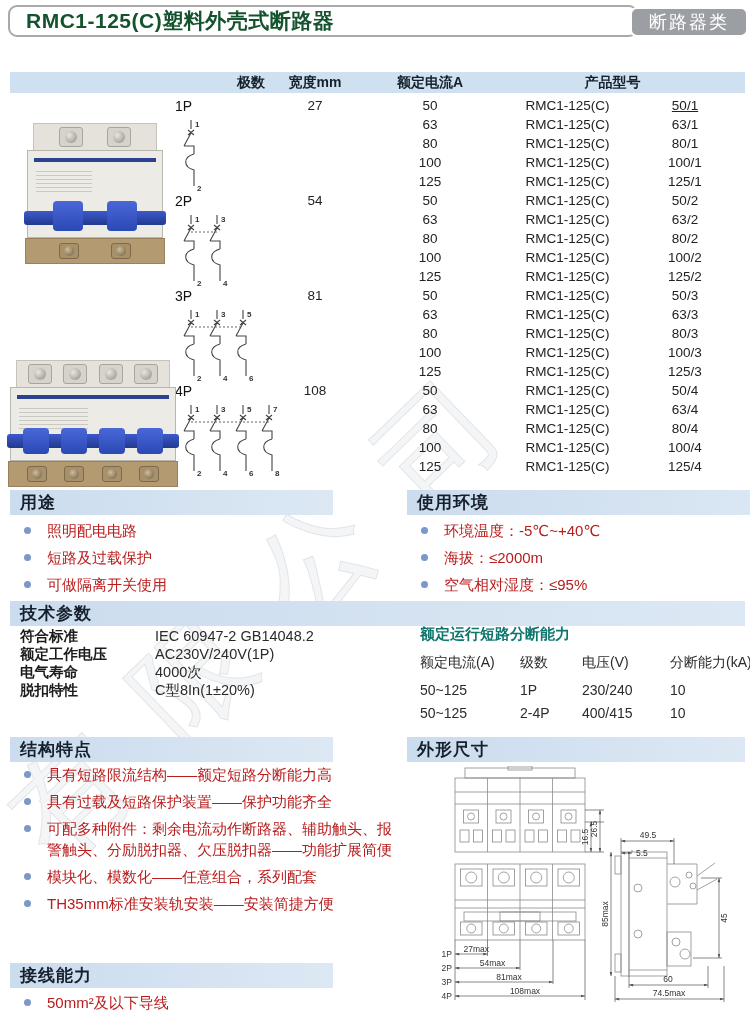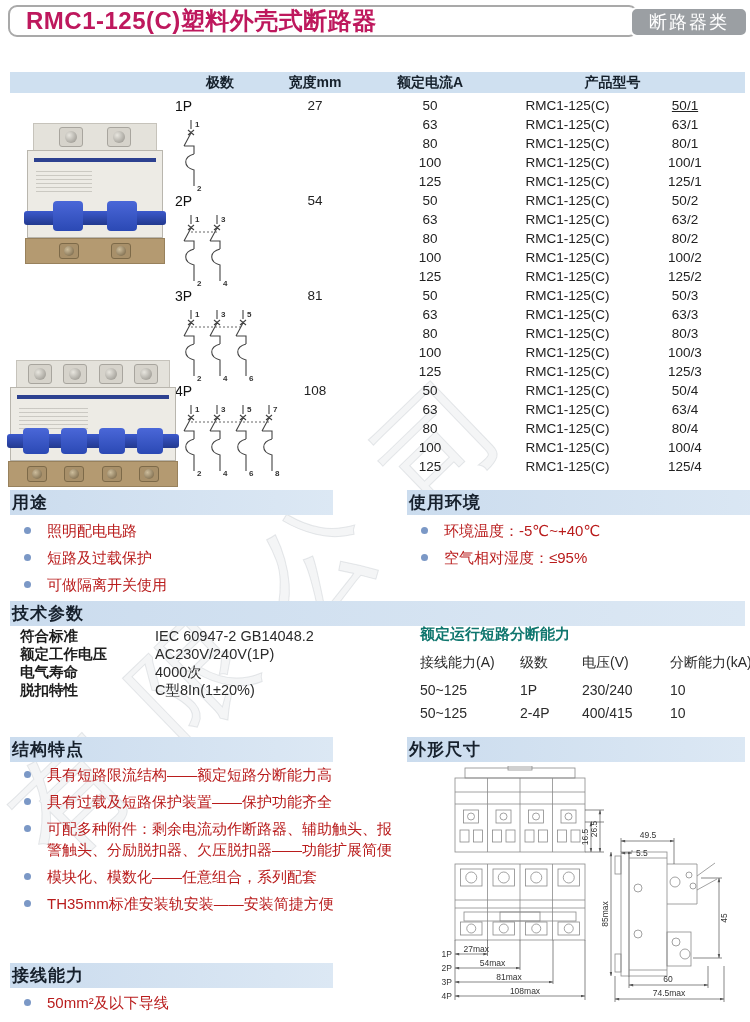--- a/index.html
+++ b/index.html
@@ -2,35 +2,35 @@
 <html><head>
 <meta charset="utf-8">
 <style>
   html,body{margin:0;padding:0;background:#fff;}
   .page{position:relative;width:750px;height:1022px;background:#ffffff;overflow:hidden;
         font-family:"Liberation Sans","DejaVu Sans",sans-serif;color:#2b2b2b;}
 
   
   .title-box{position:absolute;left:8px;top:5px;width:630px;height:32px;border:2px solid #a9a9a9;
              border-radius:9px;display:flex;align-items:center;padding-left:16px;box-sizing:border-box;background:#fff;}
-  .title-box .t{font-size:24px;font-weight:bold;color:#be185d;letter-spacing:.5px;}
+  .title-box .t{font-size:21px;font-weight:bold;color:#14532d;letter-spacing:.5px;}
   .cat-badge{position:absolute;right:2px;top:7px;width:118px;height:30px;background:#9b9fa3;color:#fff;
              border:2px solid #fff;border-radius:7px;display:flex;align-items:center;justify-content:center;
              font-size:18px;letter-spacing:2px;box-sizing:border-box;}
 
   
   .watermark{position:absolute;left:30px;top:760px;width:1000px;font-size:115px;letter-spacing:55px;
              color:rgba(145,155,165,0.10);-webkit-text-stroke:1px rgba(140,150,160,0.20);
              transform:rotate(-44deg);transform-origin:left center;pointer-events:none;white-space:nowrap;}
 
   
   .thead{position:absolute;left:10px;top:72px;width:735px;height:21px;background:#cfe0f0;
          display:grid;grid-template-columns:165px 90px 100px 130px 235px;align-items:center;
          font-size:14px;font-weight:bold;color:#15202b;}
-  .thead .h-pole{text-align:center;}
+  .thead .h-pole{text-align:right;}
   .thead .h-c{text-align:center;}
   #table-body{position:absolute;left:175px;top:96px;width:570px;}
   .tgroup{position:relative;display:grid;grid-template-columns:90px 100px 130px 145px 90px;
           grid-auto-rows:19px;font-size:13.5px;color:#222;}
   .tgroup .cell{display:flex;align-items:center;}
   .tgroup .pole{font-size:14px;color:#111;}
   .tgroup .wid,.tgroup .cur,.tgroup .mod,.tgroup .spe{justify-content:center;}
   .pole-sym{position:absolute;left:4px;top:21px;}
   .sym-num{font-size:8px;fill:#333;font-weight:bold;}
 
@@ -52,21 +52,21 @@
   #photo4 .b-toggle{width:26px;height:26px;}
   .b-bar{position:absolute;left:-4px;right:-4px;bottom:12px;height:14px;
          background:linear-gradient(#3c59cc,#22398f);border-radius:3px;}
   .b-base{flex:none;height:24px;background:#b49a71;border:1px solid #98815c;display:flex;
           justify-content:space-evenly;align-items:center;}
   .b-screw.small{width:18px;height:14px;background:#a8906a;border-color:#7d6a49;}
   .b-screw.small::after{width:10px;height:10px;background:radial-gradient(circle at 35% 35%,#cdbd9c,#6e5c3e);}
 
   
   .band{position:absolute;height:25px;line-height:25px;background:linear-gradient(90deg,#cbdcee,#dce8f4);
-        font-size:17px;font-weight:bold;color:#16202c;padding-left:2px;box-sizing:border-box;letter-spacing:1px;}
+        font-size:17px;font-weight:bold;color:#16202c;padding-left:10px;box-sizing:border-box;letter-spacing:1px;}
   #usage-band{left:10px;top:490px;width:323px;}
   #env-band{left:407px;top:490px;width:395px;}
   #tech-band{left:10px;top:601px;width:735px;}
   #features-band{left:10px;top:737px;width:323px;}
   #dims-band{left:407px;top:737px;width:338px;}
   #wiring-band{left:10px;top:963px;width:323px;}
 
   
   .bullets{position:absolute;}
   #usage-list{left:20px;top:517px;width:310px;}
@@ -293,20 +293,24 @@
         <span class="bt">可做隔离开关使用</span>
       </div>
     </div>
   <div class="bullets" id="env-list">
       <div class="bullet-item">
         <span class="dot"></span>
         <span class="bt">环境温度：-5℃~+40℃</span>
       </div>
       <div class="bullet-item">
         <span class="dot"></span>
+        <span class="bt">海拔：≤2000m</span>
+      </div>
+      <div class="bullet-item">
+        <span class="dot"></span>
         <span class="bt">空气相对湿度：≤95%</span>
       </div>
     </div>
   <div class="bullets" id="features-list">
       <div class="bullet-item">
         <span class="dot"></span>
         <span class="bt">具有短路限流结构——额定短路分断能力高</span>
       </div>
       <div class="bullet-item">
         <span class="dot"></span>
@@ -354,21 +358,21 @@
       <div class="param-row">
         <div class="p-label">脱扣特性</div>
         <div class="p-values">
           <div class="p-line">C型8In(1±20%)</div>
         </div>
       </div>
     </div>
   <div id="bc">
     <div class="bc-title">额定运行短路分断能力</div>
     <div class="bc-grid" id="bc-head">
-        <span class="bc-h">接线能力(A)</span>
+        <span class="bc-h">额定电流(A)</span>
         <span class="bc-h">级数</span>
         <span class="bc-h">电压(V)</span>
         <span class="bc-h">分断能力(kA)</span>
       </div>
     <div id="bc-rows">
         <div class="bc-row">
           <span class="bc-c">50~125</span>
           <span class="bc-c">1P</span>
           <span class="bc-c">230/240</span>
           <span class="bc-c">10</span>

